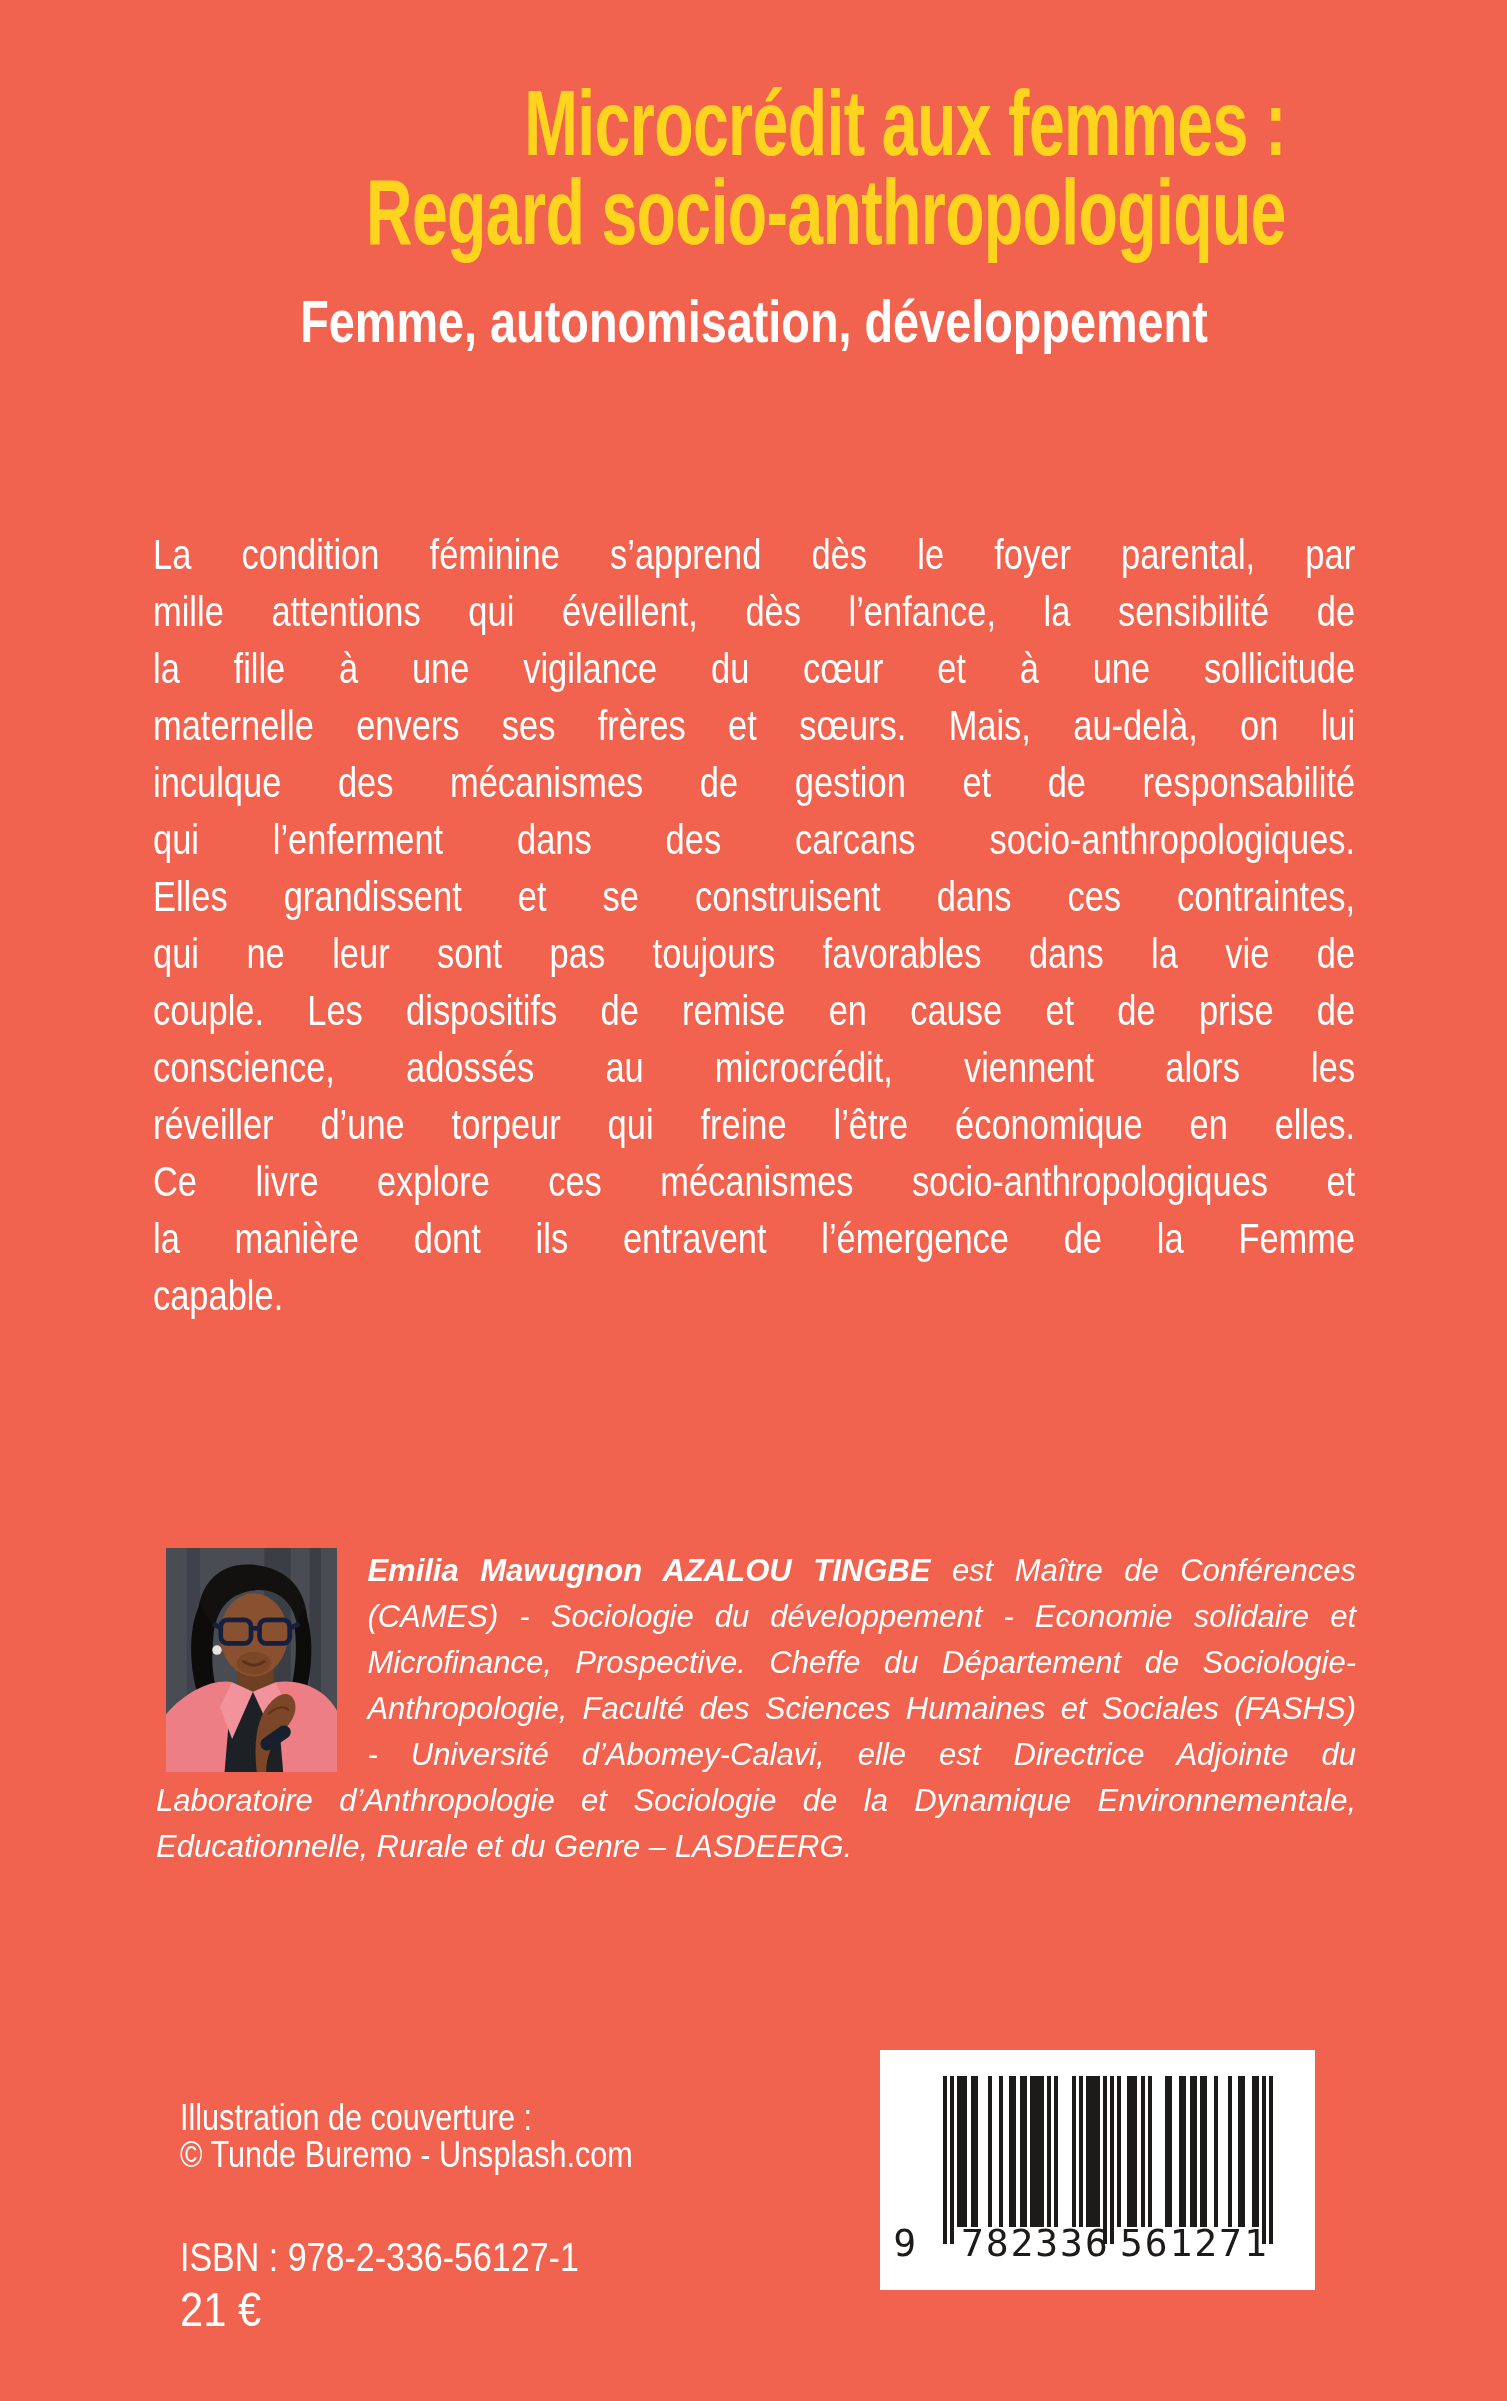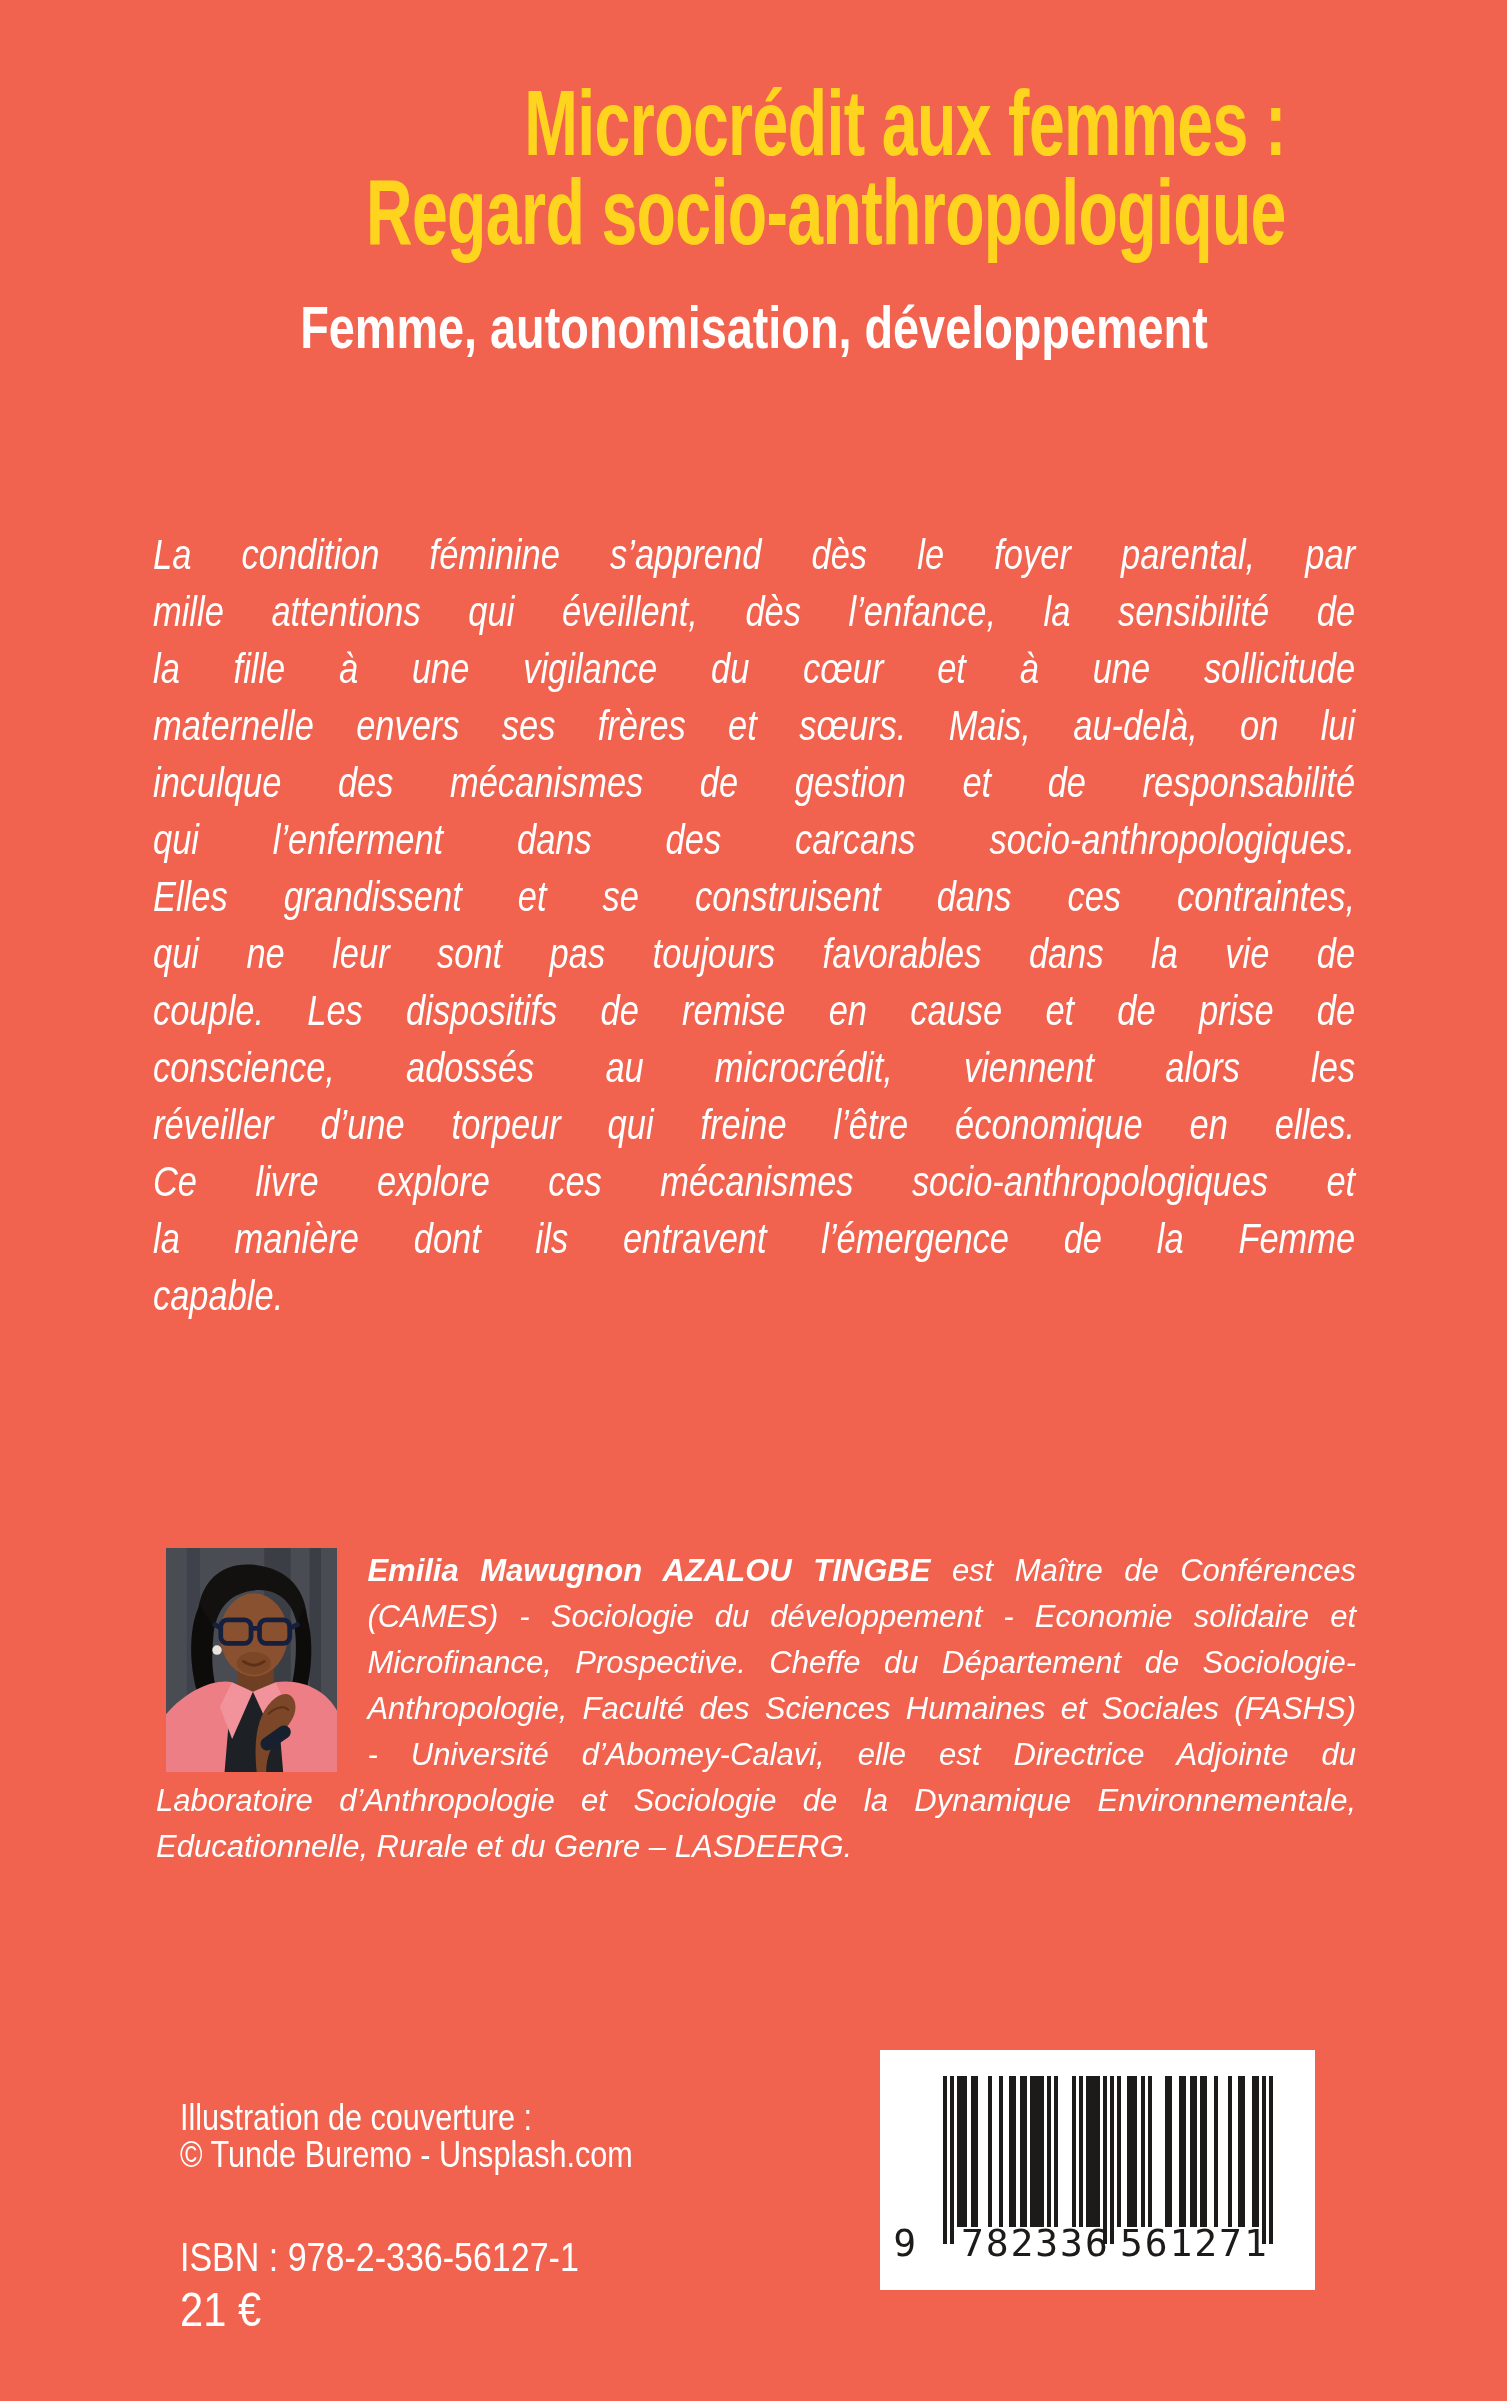--- a/index.html
+++ b/index.html
@@ -14,30 +14,30 @@
   }
   
   .title-block{position:absolute;top:79px;left:4px;width:100%;text-align:right;}
   .title-line{
     display:block;width:100%;
     font-size:92px;font-weight:700;line-height:89px;
     color:#FFD41E;letter-spacing:-0.9px;
     transform:scaleX(.70);transform-origin:50% 0;
     white-space:nowrap;
   }
-  .subtitle-block{position:absolute;top:295px;left:0;width:100%;text-align:center;}
+  .subtitle-block{position:absolute;top:289px;left:0;width:100%;text-align:center;}
   .subtitle-line{
     display:block;width:100%;
     font-size:60px;font-weight:700;line-height:66px;
     color:#FFFFFF;
     transform:scaleX(.78);transform-origin:50% 0;
     white-space:nowrap;
   }
   
-  .synopsis{position:absolute;top:526px;left:153px;width:1202px;font-style:italic;}
+  .synopsis{position:absolute;top:526px;left:153px;width:1202px;}
   .synopsis-in{
     width:1466px;
     transform:scaleX(.82);transform-origin:0 0;
     font-size:42px;line-height:57px;font-weight:400;
   }
   .jline{text-align:justify;text-align-last:justify;white-space:nowrap;}
   .jline.last{text-align-last:left;}
   
   .bio{position:absolute;top:1508px;left:156px;width:1200px;
        font-style:italic;font-size:31px;line-height:46px;margin-top:40px;}

